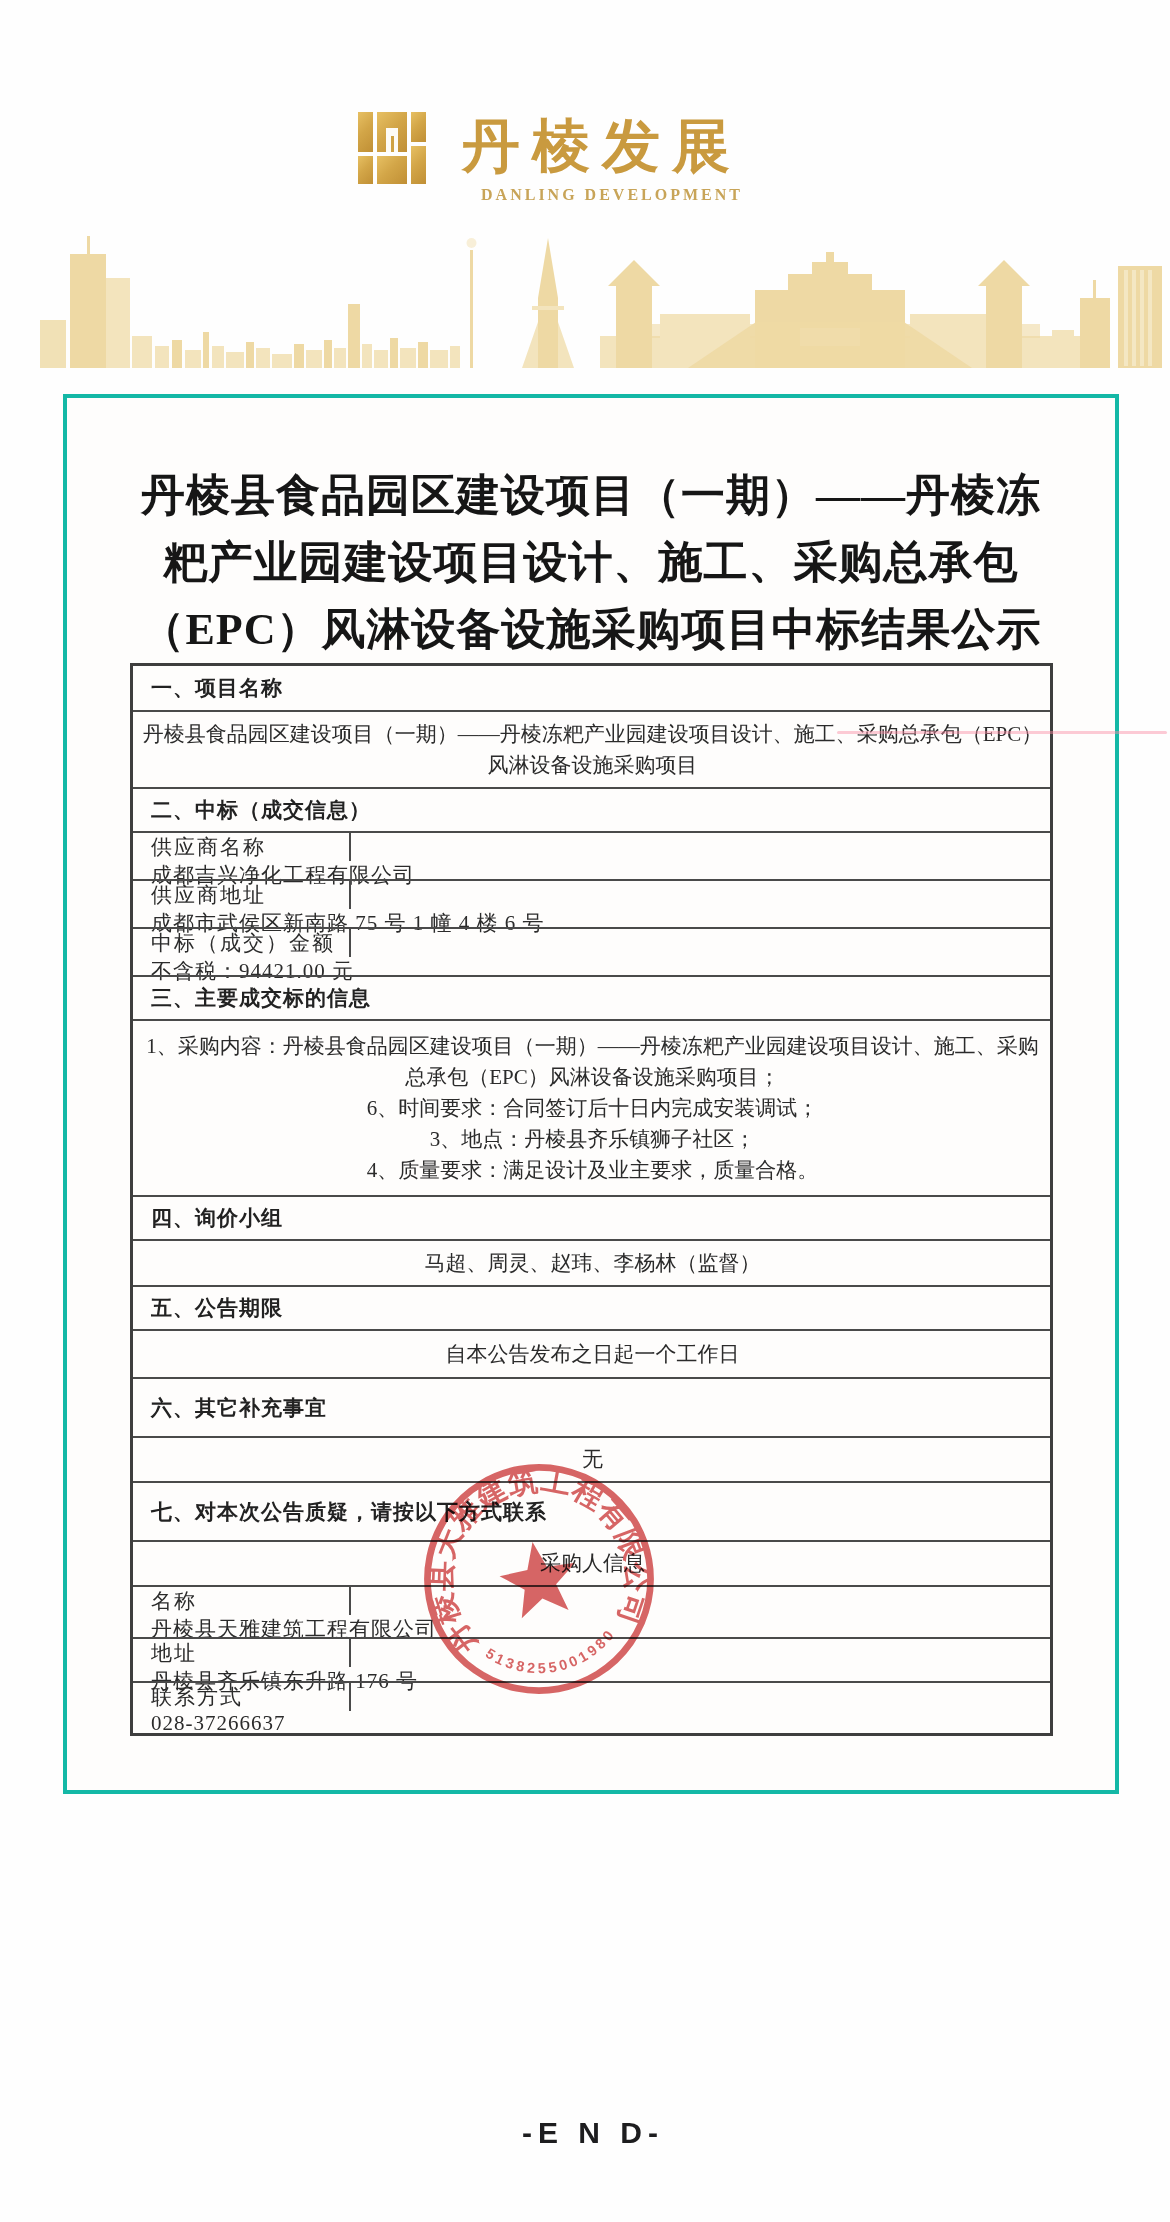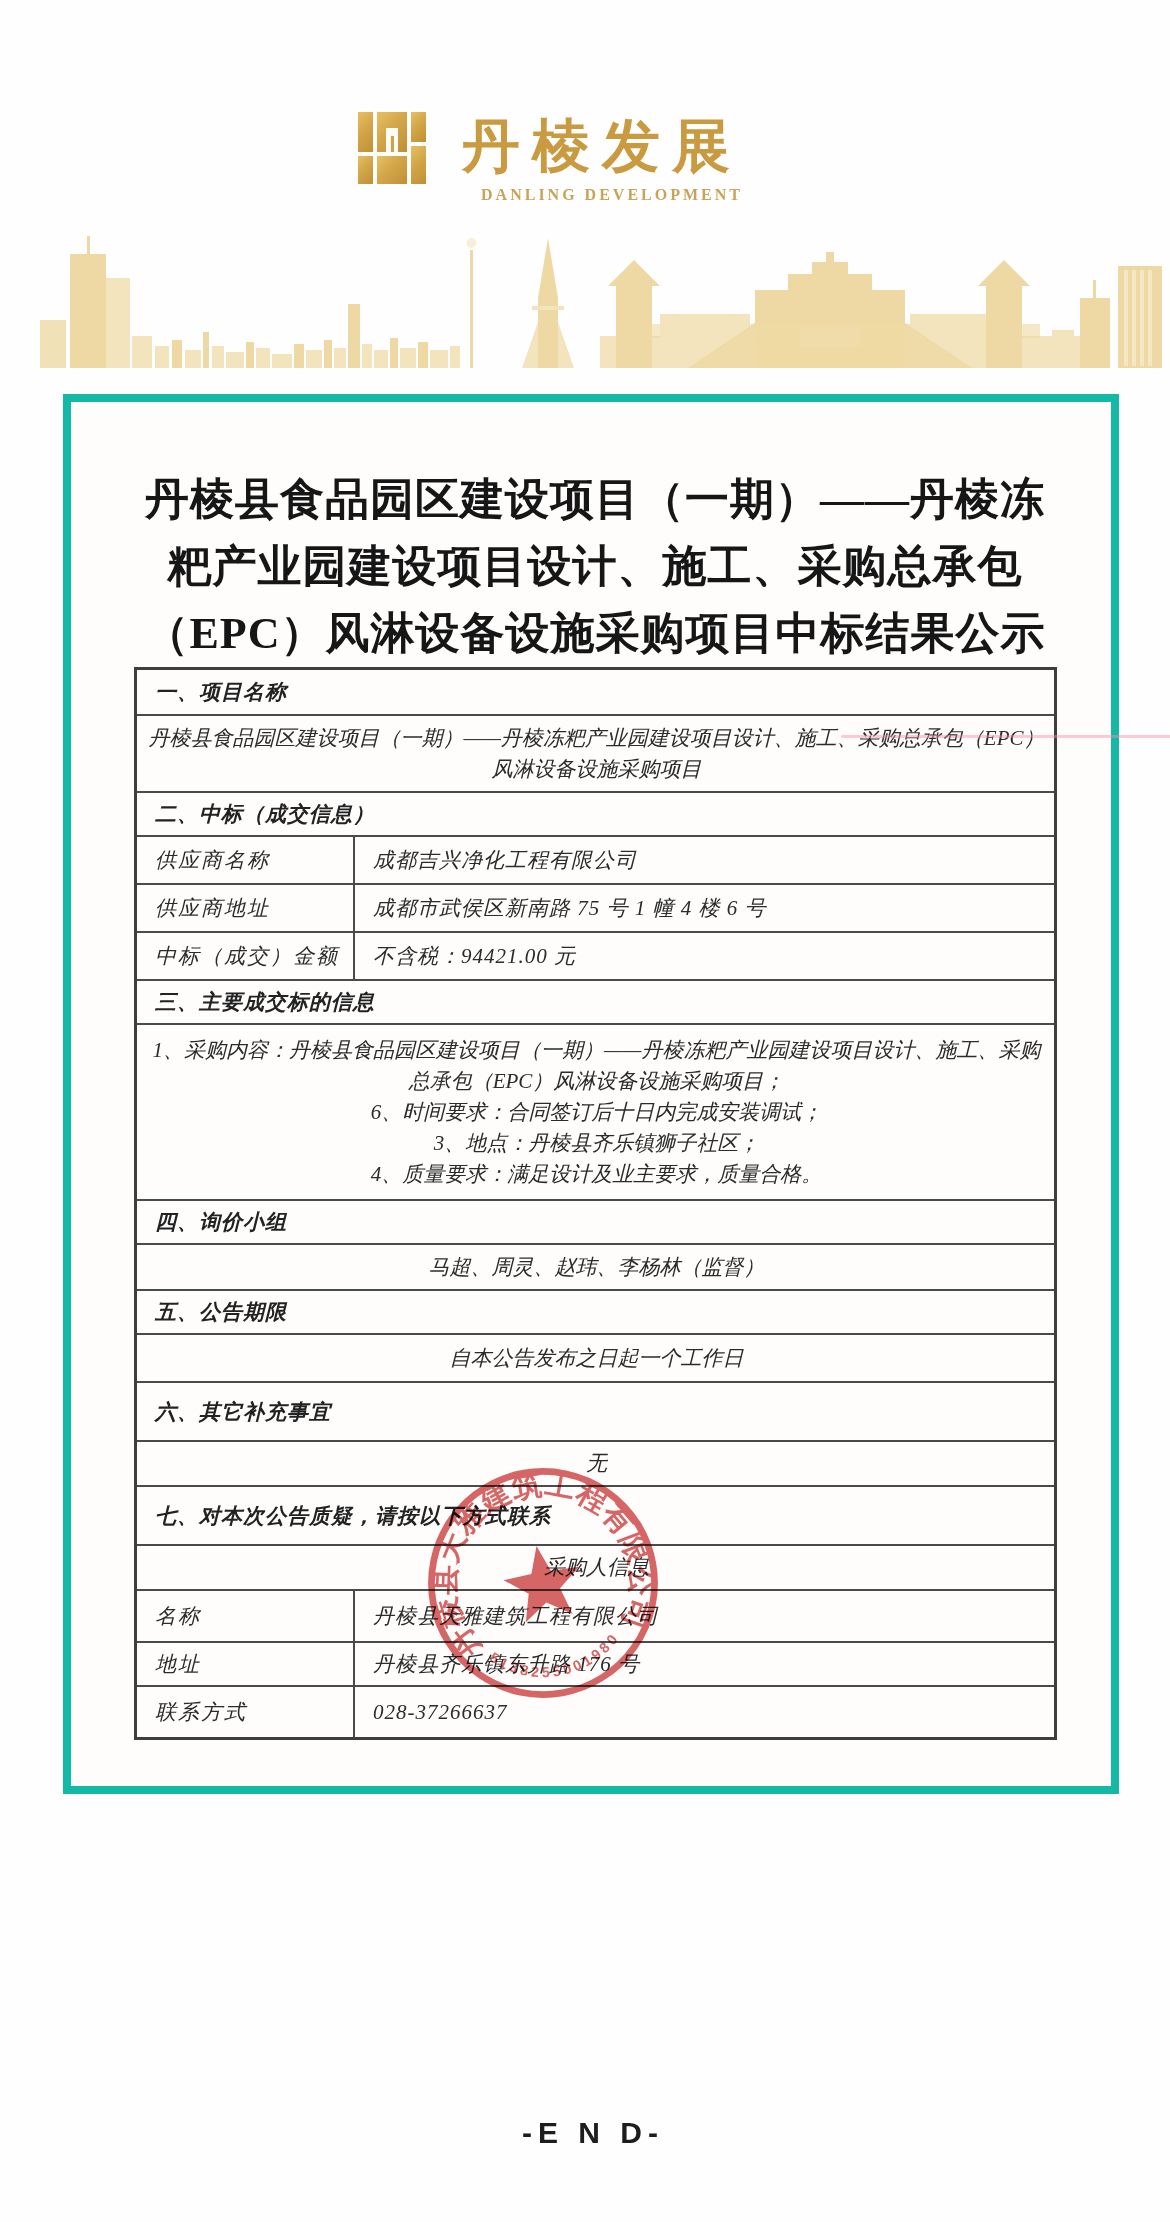--- a/index.html
+++ b/index.html
@@ -22,34 +22,34 @@
               font-size:58px;font-weight:700;letter-spacing:12px;color:#c99a3f;
               font-family:"Liberation Serif","DejaVu Serif",serif;white-space:nowrap;}
   .brand-sub{position:absolute;left:462px;top:186px;width:300px;text-align:center;
              font-size:16px;letter-spacing:3px;color:#c8a458;font-weight:700;
              font-family:"Liberation Serif","DejaVu Serif",serif;white-space:nowrap;}
 
   .skyline{position:absolute;left:0;top:228px;width:1170px;height:140px;}
 
   
   .scan-page{position:absolute;left:63px;top:394px;width:1056px;height:1400px;
-             border:8px solid #14b8a6;background:#fefdfc;box-sizing:border-box;}
+             border:4px solid #14b8a6;background:#fefdfc;box-sizing:border-box;}
   .doc-title{position:absolute;left:24px;top:64px;width:1000px;text-align:center;
              font-size:44px;font-weight:700;line-height:67px;letter-spacing:1px;color:#161616;
              font-family:"Liberation Serif","DejaVu Serif",serif;}
 
   .doc-table{position:absolute;left:63px;top:265px;width:923px;border:3px solid #3e3e3e;box-sizing:border-box;
              background:#fefdfc;}
-  .row{position:relative;display:flex;align-items:center;box-sizing:border-box;border-top:2px solid #4a4a4a;font-style:italic;}
+  .row{position:relative;display:flex;align-items:center;box-sizing:border-box;border-top:2px solid #4a4a4a;}
   .row:first-child{border-top:none;}
   .row.sec{font-family:"Liberation Sans","DejaVu Sans",sans-serif;font-weight:700;font-size:21px;
            padding-left:18px;letter-spacing:1px;color:#222;}
   .row.txt{font-size:21px;padding:6px 16px 6px 18px;align-items:center;flex-direction:column;justify-content:center;}
   .row.txt .ln{line-height:31px;white-space:nowrap;}
-  .row.kv{padding:0;align-items:stretch;font-size:21px;}
+  .row.kv{padding:0;align-items:stretch;font-size:21px;flex-direction:column;}
   .kv .lbl{width:218px;box-sizing:border-box;border-right:2px solid #4a4a4a;display:flex;align-items:center;
            padding-left:18px;letter-spacing:2px;}
   .kv .val{flex:1;display:flex;align-items:center;padding-left:18px;letter-spacing:1px;}
 
   .pink-line{position:absolute;left:770px;top:333px;width:330px;height:3px;
              background:rgba(250,140,165,0.45);border-radius:2px;}
 
   .stamp{position:absolute;left:347px;top:1056px;width:250px;height:250px;
          transform:rotate(-10deg);mix-blend-mode:multiply;opacity:.82;}
 

